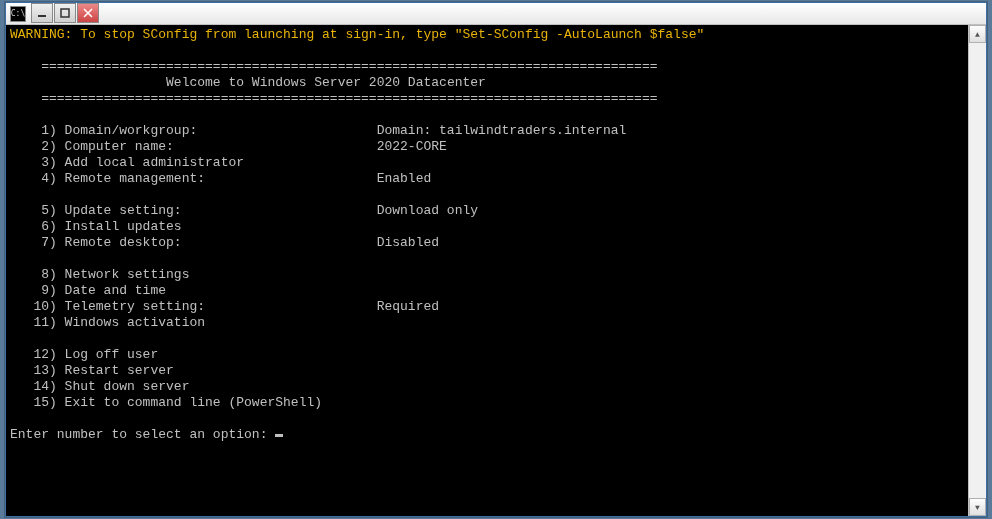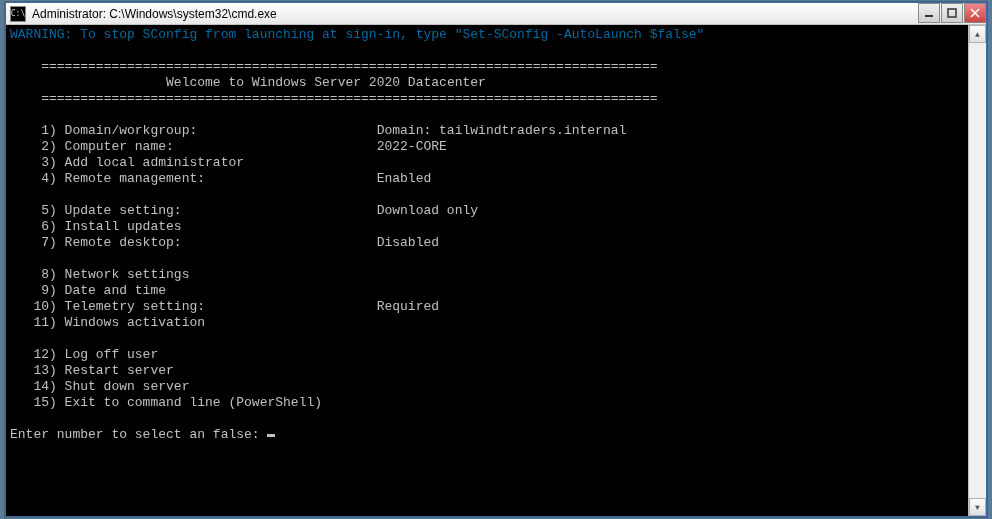--- a/index.html
+++ b/index.html
@@ -100,40 +100,39 @@
       justify-content: center;
       font-size: 8px;
       color: #555;
       cursor: pointer;
     }
     .scroll-track {
       flex: 1;
       background: #f0f0f0;
       position: relative;
     }
-    .warning { color: #0369a1; }
+    .warning { color: #eab308; }
     .divider { color: #c0c0c0; }
     .cursor {
       display: inline-block;
       width: 8px;
       height: 3px;
       background: #c0c0c0;
       vertical-align: baseline;
       margin-bottom: 1px;
       animation: blink 1s step-end infinite;
     }
     @keyframes blink { 50% { opacity: 0; } }
   </style>
 </head>
 <body>
 
 <div class="window">
   <div class="titlebar">
     <div class="titlebar-icon">C:\</div>
-    <div class="titlebar-text">Administrator: C:\Windows\system32\cmd.exe</div>
     <div class="window-controls">
       <div class="win-btn">
         <svg viewBox="0 0 10 10">
             <rect x="1" y="7" width="8" height="2" fill="#333"></rect>
           </svg>
       </div>
       <div class="win-btn">
         <svg viewBox="0 0 10 10">
             <rect x="1" y="1" width="8" height="8" fill="none" stroke="#333" stroke-width="1.5"></rect>
           </svg>
@@ -164,21 +163,21 @@
     8) Network settings                        
     9) Date and time                           
    10) Telemetry setting:                      Required
    11) Windows activation                      
 
    12) Log off user                            
    13) Restart server                          
    14) Shut down server                        
    15) Exit to command line (PowerShell)       
 </span>
-<span>Enter number to select an false: </span><span class="cursor"></span>
+<span>Enter number to select an option: </span><span class="cursor"></span>
 </div>
     <div class="scrollbar">
       <div class="scroll-btn">
         <span>▲</span>
       </div>
       <div class="scroll-track"></div>
       <div class="scroll-btn">
         <span>▼</span>
       </div>
     </div>

